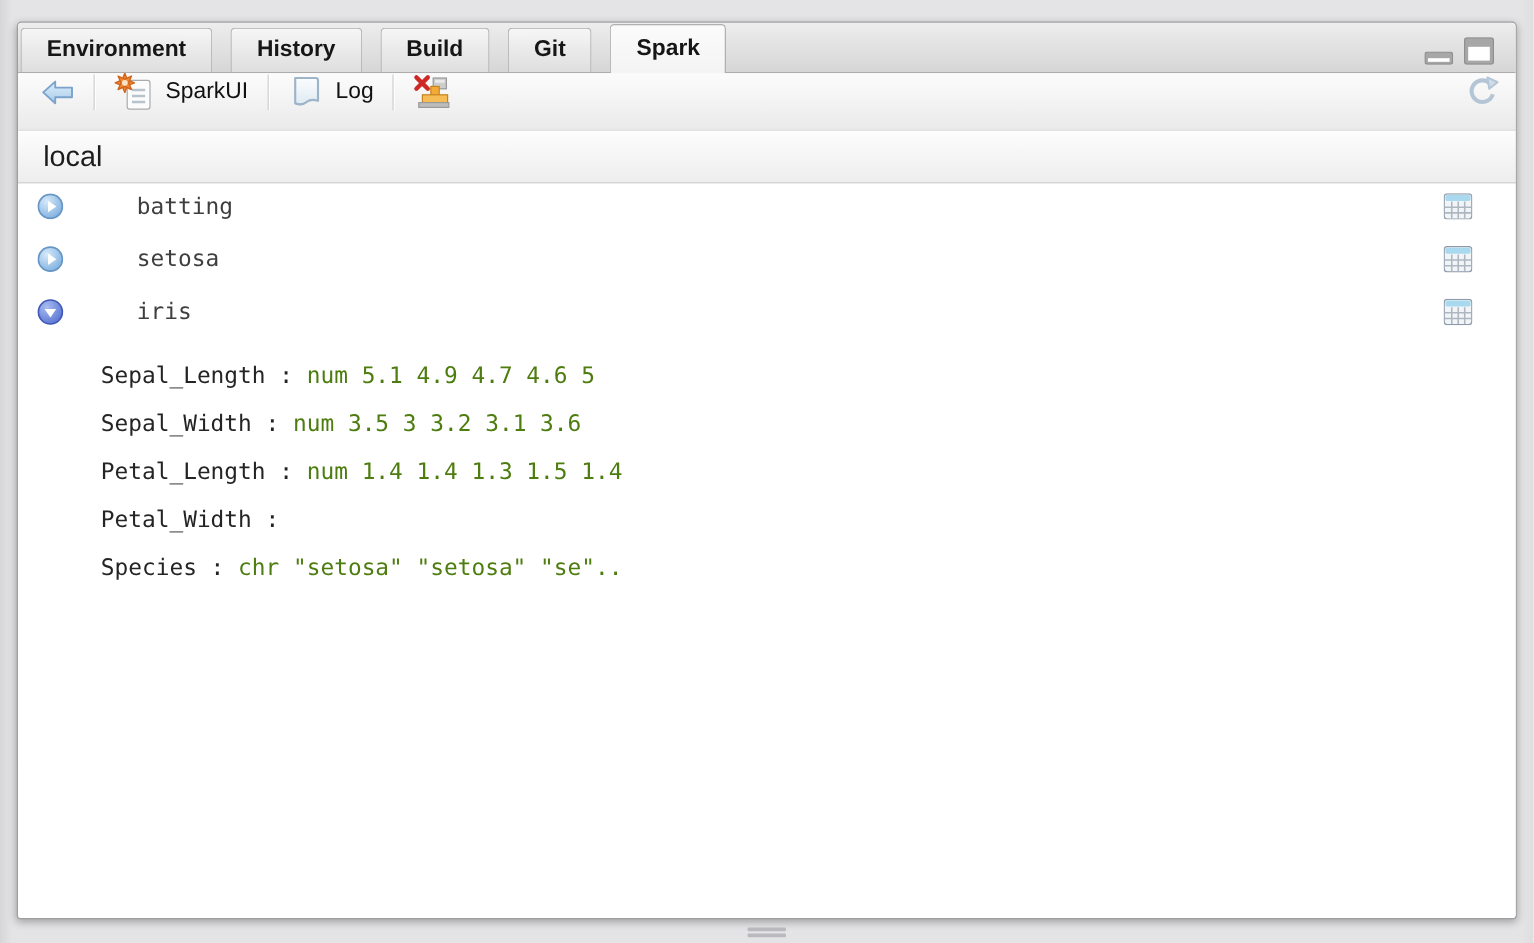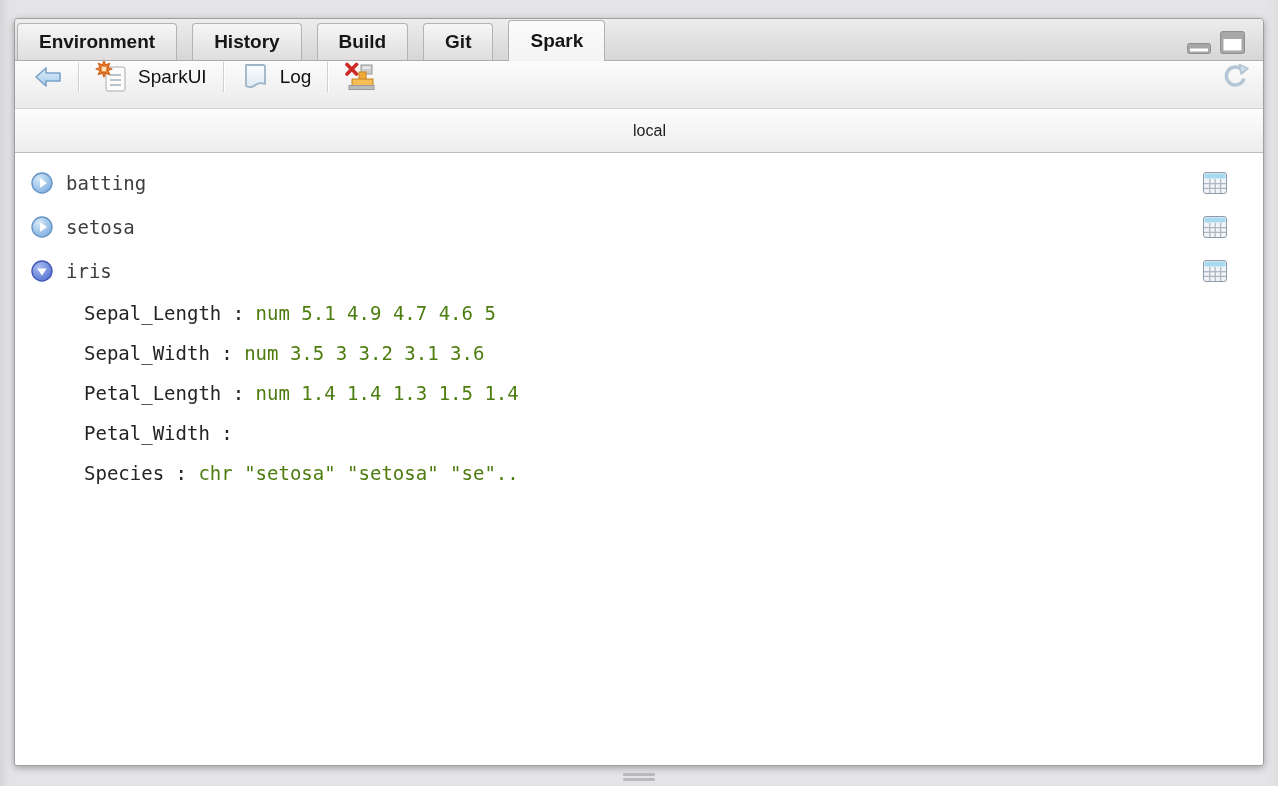--- a/index.html
+++ b/index.html
@@ -61,29 +61,29 @@
     margin:0 9px;
   }
   .tb-spacer { flex:1; }
 
   
   .scopebar {
     height:44px; flex:0 0 44px;
     background:linear-gradient(#fdfdfd,#ededed);
     border-bottom:1px solid #bfbfbf;
     display:flex; align-items:center; padding-left:21px;
-    font-size:16px; color:#1c1c1c;justify-content:center;
+    font-size:24px; color:#1c1c1c;
   }
 
   
   .content { flex:1; background:#fff; padding-top:8px; overflow:hidden; border-radius:0 0 3px 3px; }
   .mono { font-family:"DejaVu Sans Mono", monospace; }
   .table-row {
-    height:44px; display:flex; align-items:center;
-    padding-left:16px; padding-right:36px; cursor:pointer;
+    height:44px; display:flex; align-items:flex-start;
+    padding-left:16px; padding-right:36px; cursor:pointer;gap:48px;
   }
   .expander { width:22px; height:22px; flex:0 0 22px; position:relative; }
   .expander svg { position:absolute; inset:0; }
   .expander .collapsed-ic { display:block; }
   .expander .expanded-ic { display:none; }
   .table-row.expanded .expanded-ic { display:block; }
   .table-name {
     margin-left:13px; font-size:19px; color:#3e3e3e;
   }
   .grid-btn { margin-left:auto; width:24px; height:22px; cursor:pointer; }

